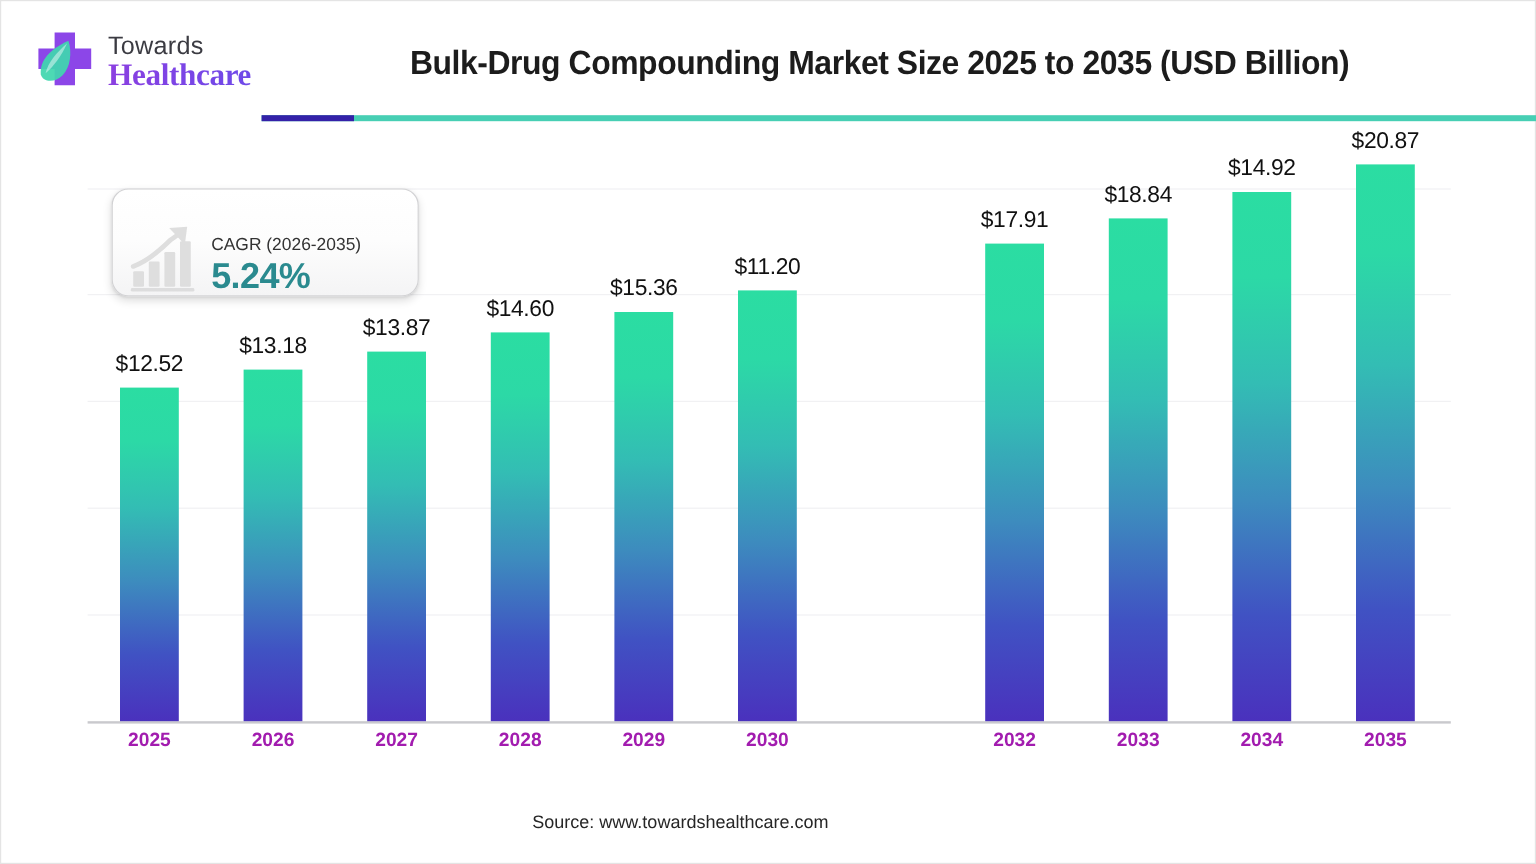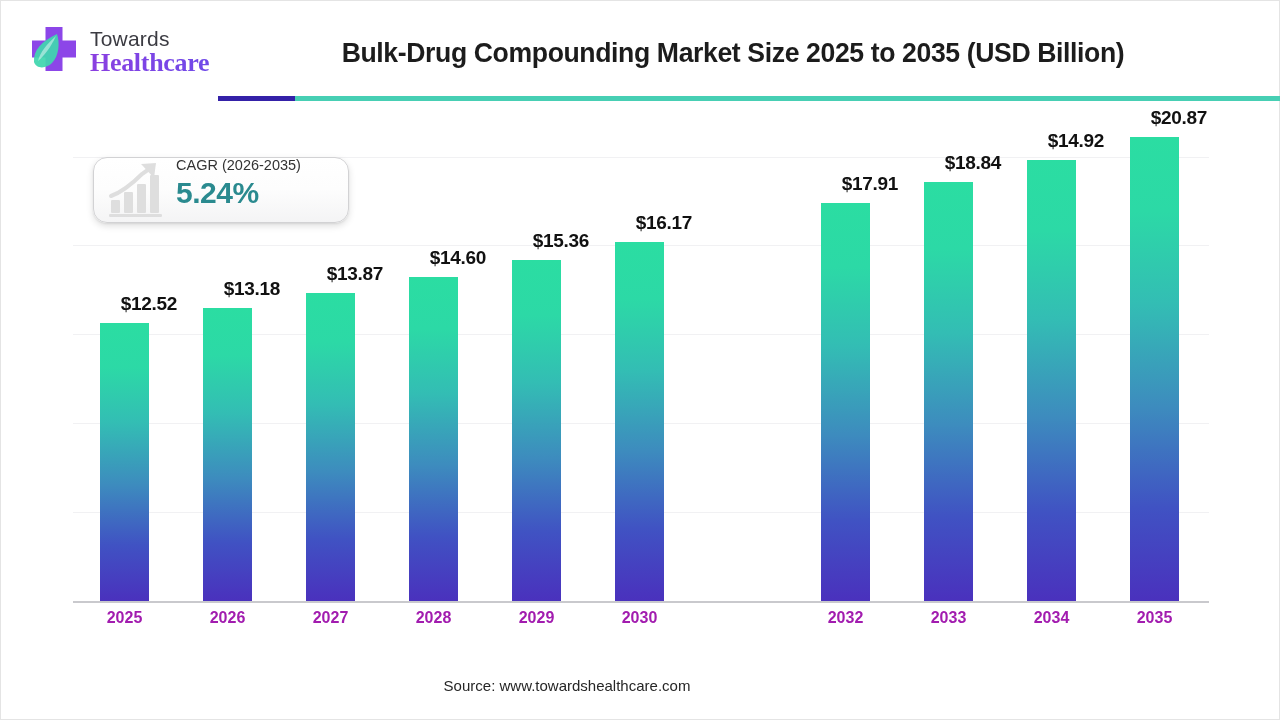--- a/index.html
+++ b/index.html
@@ -156,23 +156,23 @@
         #33bdb4 36%,
         #3d8cbe 58%,
         #4052c3 80%,
         #4a31bd 100%);
   }
 
   .bar-value {
     position: absolute;
     left: -1px;
     width: 105px;
-    text-align: right;
+    text-align: center;
     font-size: 19px;
-    font-weight: 700;
+    font-weight: 400;
     color: #111111;
     letter-spacing: -0.3px;
   }
 
   .bar-cat {
     position: absolute;
     left: 0;
     top: 508px;
     width: 103px;
     text-align: center;
@@ -180,27 +180,27 @@
     font-weight: 700;
     color: #a21caf;
   }
 
   
   #cagr-badge {
     position: absolute;
     left: 92px;
     top: 156px;
     width: 256px;
-    height: 66px;
+    height: 90px;
     border-radius: 14px;
     border: 1px solid #d2d2d4;
     background: linear-gradient(180deg, #ffffff 0%, #fdfdfd 48%, #f4f4f5 100%);
     box-shadow: 0 3px 7px rgba(0,0,0,0.13), 0 1px 2px rgba(0,0,0,0.07);
     display: flex;
-    align-items: flex-start;
+    align-items: flex-end;
     padding: 0 12px 0 10px;
     gap: 8px;
   }
 
   #cagr-icon {
     width: 64px;
     height: 62px;
     flex: none;
     opacity: 0.92;
   }
@@ -295,21 +295,21 @@
           <div class="bar-value" style="top: 145.556px;">$14.60</div>
           <div class="bar-cat">2028</div>
         </div>
         <div class="bar-slot" style="left: 412px;">
           <div class="bar" style="height: 341.333px;"></div>
           <div class="bar-value" style="top: 128.667px;">$15.36</div>
           <div class="bar-cat">2029</div>
         </div>
         <div class="bar-slot" style="left: 515px;">
           <div class="bar" style="height: 359.333px;"></div>
-          <div class="bar-value" style="top: 110.667px;">$16.17</div>
+          <div class="bar-value" style="top: 110.667px;">$11.20</div>
           <div class="bar-cat">2030</div>
         </div>
         <div class="bar-slot" style="left: 721px;">
           <div class="bar" style="height: 398px;"></div>
           <div class="bar-value" style="top: 72px;">$17.91</div>
           <div class="bar-cat">2032</div>
         </div>
         <div class="bar-slot" style="left: 824px;">
           <div class="bar" style="height: 418.667px;"></div>
           <div class="bar-value" style="top: 51.3333px;">$18.84</div>

